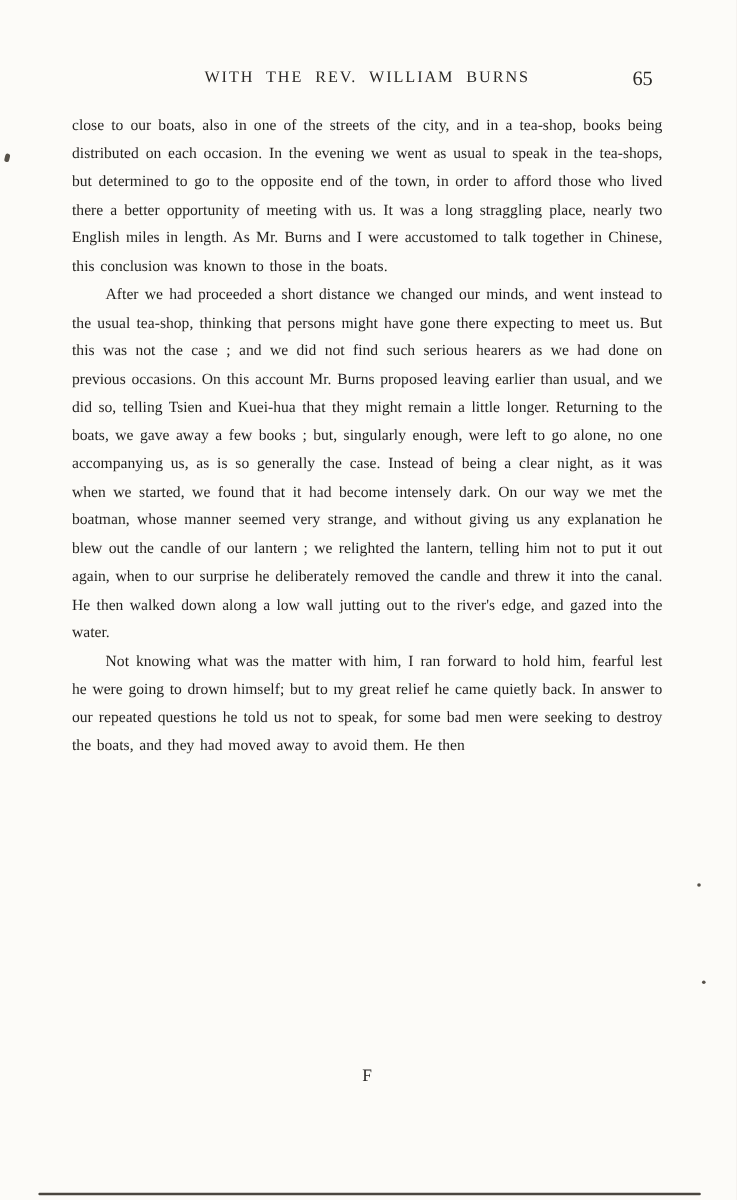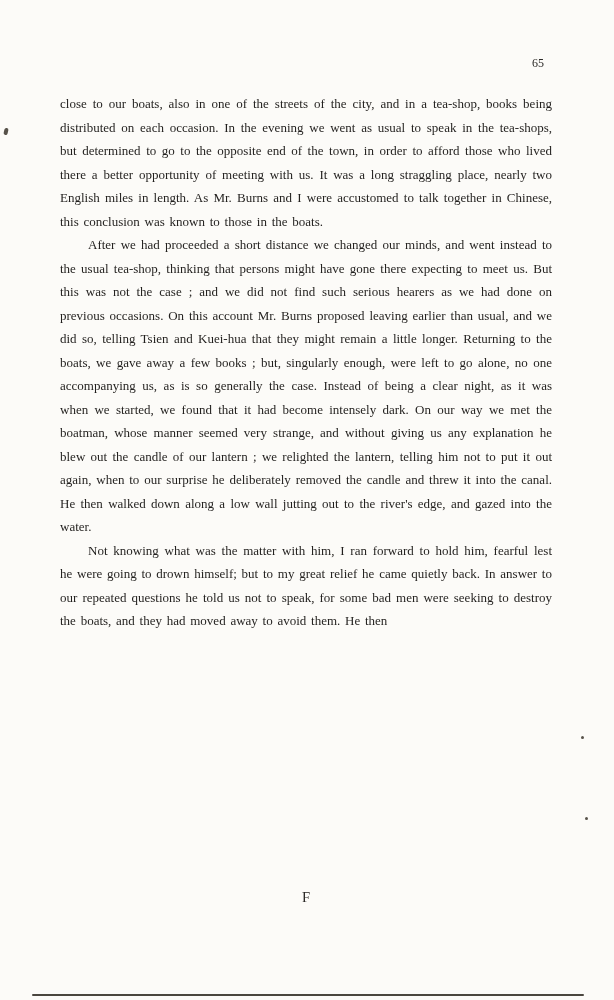--- a/index.html
+++ b/index.html
@@ -35,21 +35,21 @@
     text-align: center;
     font-size: 13.5px;
     letter-spacing: 1.6px;
     word-spacing: 5px;
     color: #2a2826;
   }
   .page-number {
     position: absolute;
     right: 8px;
     top: 0;
-    font-size: 12px;
+    font-size: 17px;
     color: #2a2826;
   }
   .body-text p {
     margin: 0;
     font-size: 13px;
     line-height: 23.5px;
     text-align: justify;
     text-justify: inter-word;
     word-spacing: 1.5px;
     color: #211f1d;
@@ -89,20 +89,21 @@
 
 <div class="page">
 
   <div class="ink-speck speck-1"></div>
   <div class="ink-speck speck-2"></div>
   <div class="ink-speck speck-3"></div>
 
   <div class="text-block">
 
     <div class="page-header">
+      <span class="running-title">WITH THE REV. WILLIAM BURNS</span>
       <span class="page-number">65</span>
     </div>
 
     <div class="body-text">
       <p>close to our boats, also in one of the streets of the city, and in a tea-shop, books being distributed on each occasion.  In the evening we went as usual to speak in the tea-shops, but determined to go to the opposite end of the town, in order to afford those who lived there a better opportunity of meeting with us.  It was a long straggling place, nearly two English miles in length.  As Mr. Burns and I were accustomed to talk together in Chinese, this conclusion was known to those in the boats.</p>
       <p class="indent">After we had proceeded a short distance we changed our minds, and went instead to the usual tea-shop, thinking that persons might have gone there expecting to meet us. But this was not the case ; and we did not find such serious hearers as we had done on previous occasions.  On this account Mr. Burns proposed leaving earlier than usual, and we did so, telling Tsien and Kuei-hua that they might remain a little longer.  Returning to the boats, we gave away a few books ; but, singularly enough, were left to go alone, no one accompanying us, as is so generally the case.  Instead of being a clear night, as it was when we started, we found that it had become intensely dark.  On our way we met the boatman, whose manner seemed very strange, and without giving us any explanation he blew out the candle of our lantern ; we relighted the lantern, telling him not to put it out again, when to our surprise he deliberately removed the candle and threw it into the canal.  He then walked down along a low wall jutting out to the river's edge, and gazed into the water.</p>
       <p class="indent">Not knowing what was the matter with him, I ran forward to hold him, fearful lest he were going to drown himself; but to my great relief he came quietly back.  In answer to our repeated questions he told us not to speak, for some bad men were seeking to destroy the boats, and they had moved away to avoid them.  He then</p>
     </div>
 
   </div>

